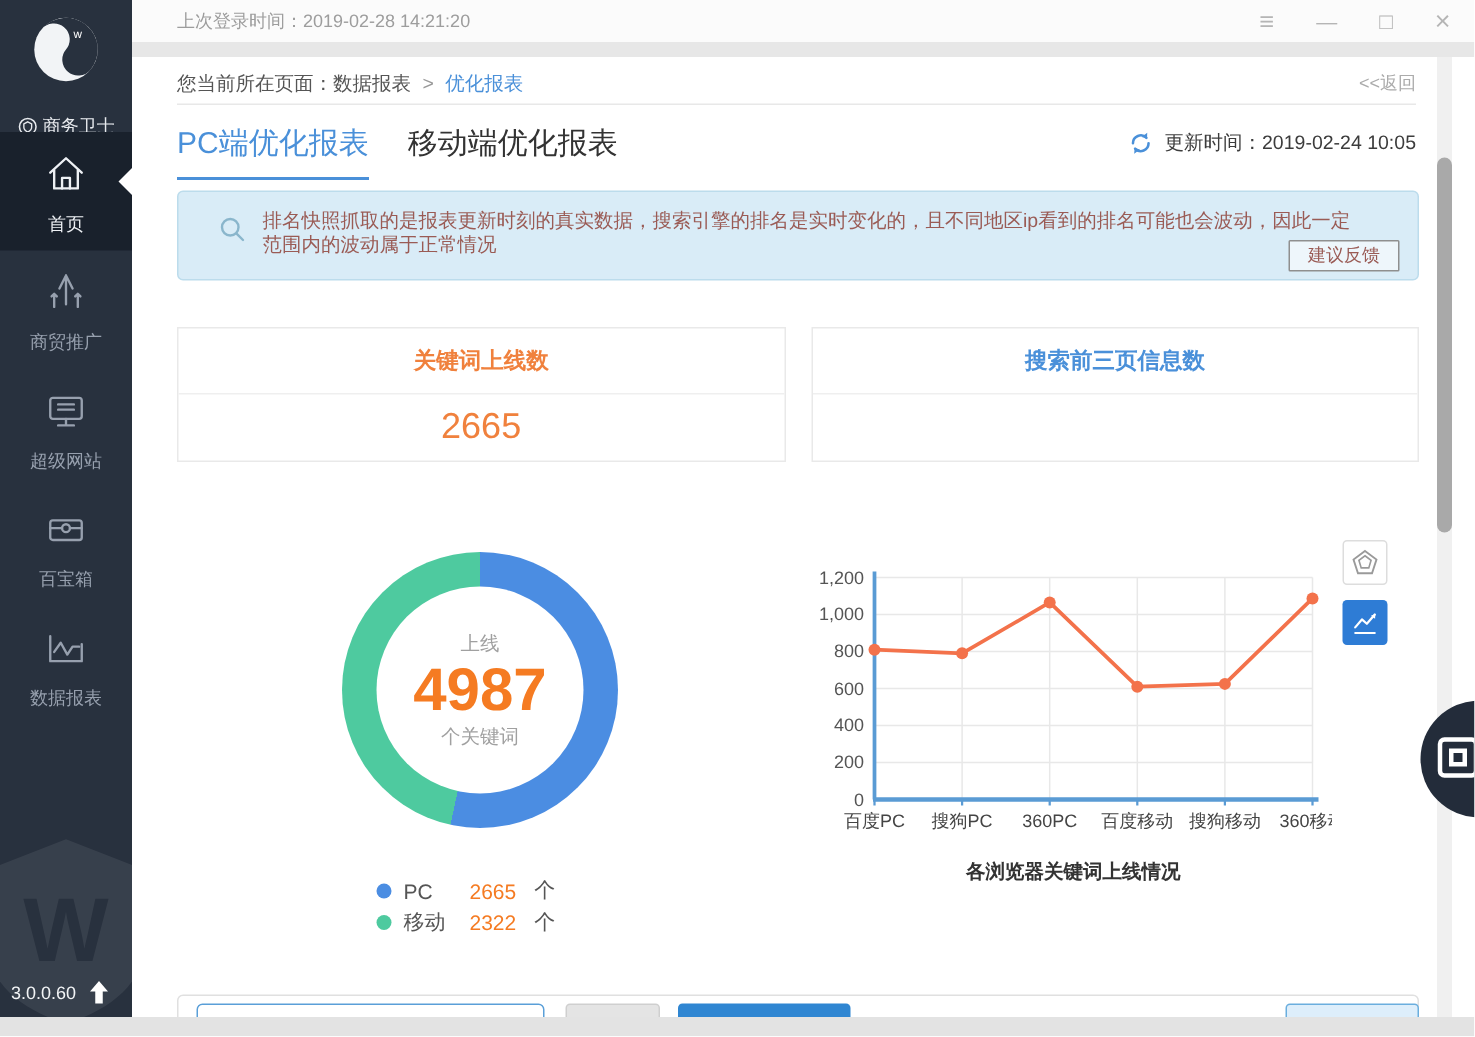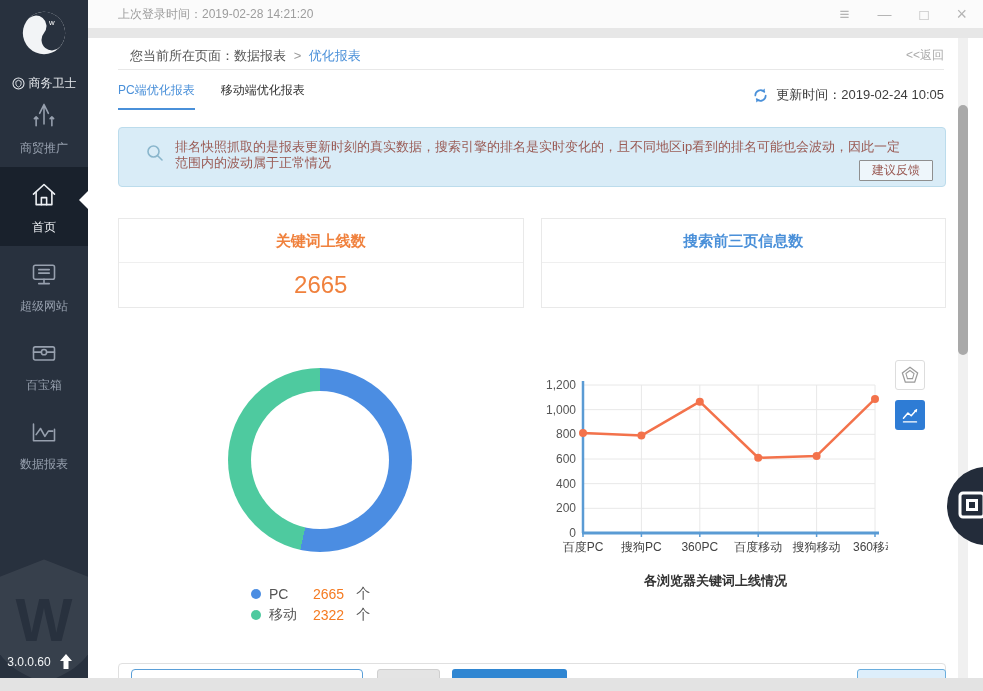--- a/index.html
+++ b/index.html
@@ -27,28 +27,28 @@
   
   .topbar { position:absolute; left:88px; top:0; width:895px; height:28px; background:#fbfbfb;
     display:flex; align-items:center; }
   .last-login { margin-left:30px; font-size:12px; color:#9d9d9d; }
   .win-controls { margin-left:auto; display:flex; align-items:center; gap:28px; padding-right:16px; }
   .win-controls span { color:#b5b5b5; font-size:14px; cursor:pointer; line-height:1; }
   .gapstrip { position:absolute; left:88px; top:28px; width:895px; height:10px; background:#e7e7e7; }
 
   
   .content { position:absolute; left:88px; top:38px; width:870px; height:640px; background:#fff; overflow:hidden; }
-  .crumbs { position:absolute; left:42px; top:9px; right:14px; font-size:13px; color:#555; }
+  .crumbs { position:absolute; left:30px; top:9px; right:14px; font-size:13px; color:#555; }
   .crumb-current { color:#4a90d9; cursor:pointer; }
   .crumb-sep { color:#999; margin:0 4px; }
   .back-link { float:right; color:#ababab; font-size:12px; cursor:pointer; }
   .crumb-divider { position:absolute; left:30px; right:14px; top:31px; border-top:1px solid #e8e8e8; }
 
   .tabs { position:absolute; left:30px; top:44px; display:flex; gap:26px; }
-  .tab { font-size:12px; color:#333; padding-bottom:9px; cursor:pointer; }
+  .tab { font-size:20px; color:#333; padding-bottom:9px; cursor:pointer; }
   .tab.active { color:#4a90d9; border-bottom:2px solid #4a90d9; }
   .update-row { position:absolute; right:14px; top:48px; display:flex; align-items:center; gap:7px; }
   .update-row span { font-size:13px; color:#3c3c3c; }
 
   .banner { position:absolute; left:30px; right:12px; top:89px; height:60px; background:#d9ecf7;
     border:1px solid #bcdcec; border-radius:4px; padding:11px 40px 11px 56px; }
   .banner-icon { position:absolute; left:27px; top:16px; }
   .banner-text { font-size:13px; line-height:16px; color:#9a5b55; }
   .feedback-btn { position:absolute; right:12px; bottom:5px; font-size:12px; color:#9a5b55;
     border:1px solid #8f8f8f; background:rgba(255,255,255,.55); padding:1px 12px; cursor:pointer; border-radius:1px; }
@@ -117,41 +117,41 @@
       </svg>
       <div class="brand-row">
         <svg width="13" height="13" viewBox="0 0 20 20">
           <circle cx="10" cy="10" r="8.5" fill="none" stroke="#e7eaee" stroke-width="1.6"></circle>
           <path d="M10 5 L14 7 V10.5 C14 13 12 14.5 10 15.5 C8 14.5 6 13 6 10.5 V7 Z" fill="none" stroke="#e7eaee" stroke-width="1.4"></path>
         </svg>
         <span>商务卫士</span>
       </div>
     </div>
 
+    <div class="s-item active">
+      <span class="s-icon">
+        <svg width="28" height="28" viewBox="0 0 32 32">
+          <path d="M4 15 L16 4 L28 15"></path>
+            <path d="M7 13 V27 H25 V13"></path>
+            <path d="M13 27 V19 H19 V27"></path>
+        </svg>
+      </span>
+      <span class="s-label">首页</span>
+      <span class="notch"></span>
+    </div>
+
     <div class="s-item">
       <span class="s-icon">
         <svg width="28" height="28" viewBox="0 0 32 32">
           <path d="M16 3 L21 13 M16 3 L11 13 M16 3 V25"></path>
           <path d="M7 17 V27 M5 19 L7 17 L9 19"></path>
             <path d="M25 17 V27 M23 19 L25 17 L27 19"></path>
         </svg>
       </span>
       <span class="s-label">商贸推广</span>
-    </div>
-
-    <div class="s-item active">
-      <span class="s-icon">
-        <svg width="28" height="28" viewBox="0 0 32 32">
-          <path d="M4 15 L16 4 L28 15"></path>
-            <path d="M7 13 V27 H25 V13"></path>
-            <path d="M13 27 V19 H19 V27"></path>
-        </svg>
-      </span>
-      <span class="s-label">首页</span>
-      <span class="notch"></span>
     </div>
 
     <div class="s-item">
       <span class="s-icon">
         <svg width="28" height="28" viewBox="0 0 32 32">
           <rect x="4" y="6" width="24" height="16" rx="2"></rect>
           <path d="M10 11 H22 M10 15 H22"></path>
             <path d="M16 22 V27 M10 27 H22"></path>
         </svg>
       </span>
@@ -242,20 +242,25 @@
       <div class="card orange">
         <div class="card-title">关键词上线数</div>
         <div class="card-value">2665</div>
       </div>
       <div class="card blue">
         <div class="card-title">搜索前三页信息数</div>
       </div>
     </div>
 
     <div class="donut-ring" style="background: conic-gradient(rgb(75, 141, 226) 0deg, rgb(75, 141, 226) 192.4deg, rgb(78, 202, 159) 192.4deg, rgb(78, 202, 159) 360deg);"></div>
+    <div class="donut-center">
+      <div class="donut-top">上线</div>
+      <div class="donut-value">4987</div>
+      <div class="donut-bottom">个关键词</div>
+    </div>
     <div class="legend">
       <div class="legend-row">
         <span class="legend-dot" style="background: rgb(75, 141, 226);"></span>
         <span class="legend-name">PC</span>
         <span class="legend-val">2665</span>
         <span>个</span>
       </div>
       <div class="legend-row">
         <span class="legend-dot" style="background: rgb(78, 202, 159);"></span>
         <span class="legend-name">移动</span>

